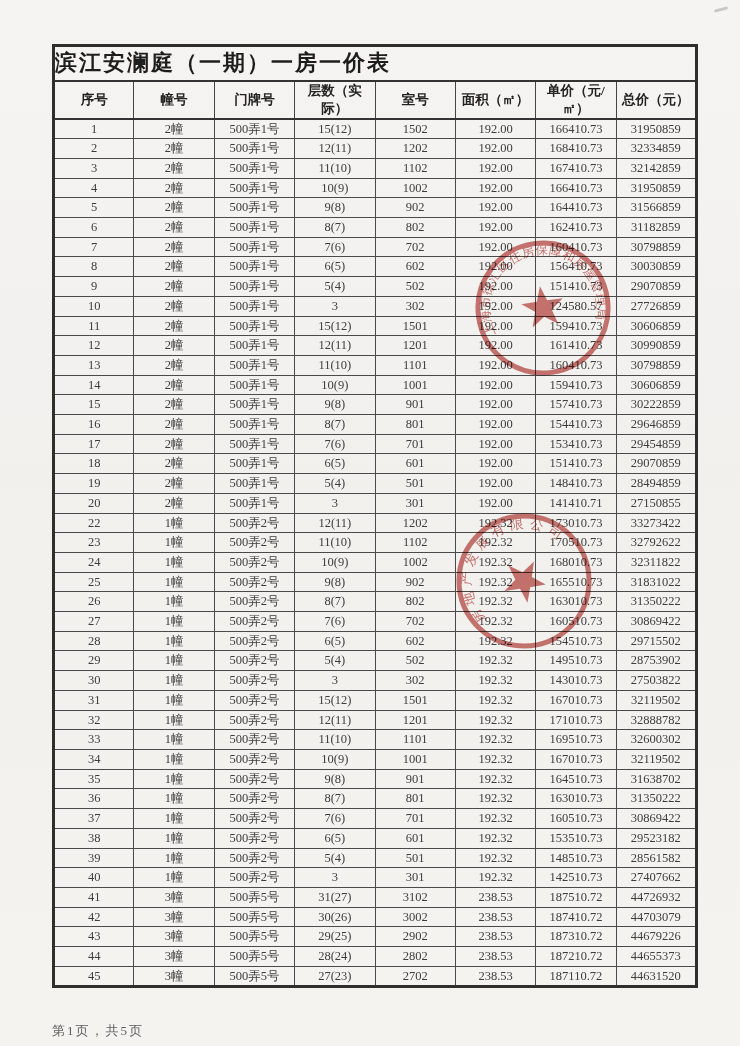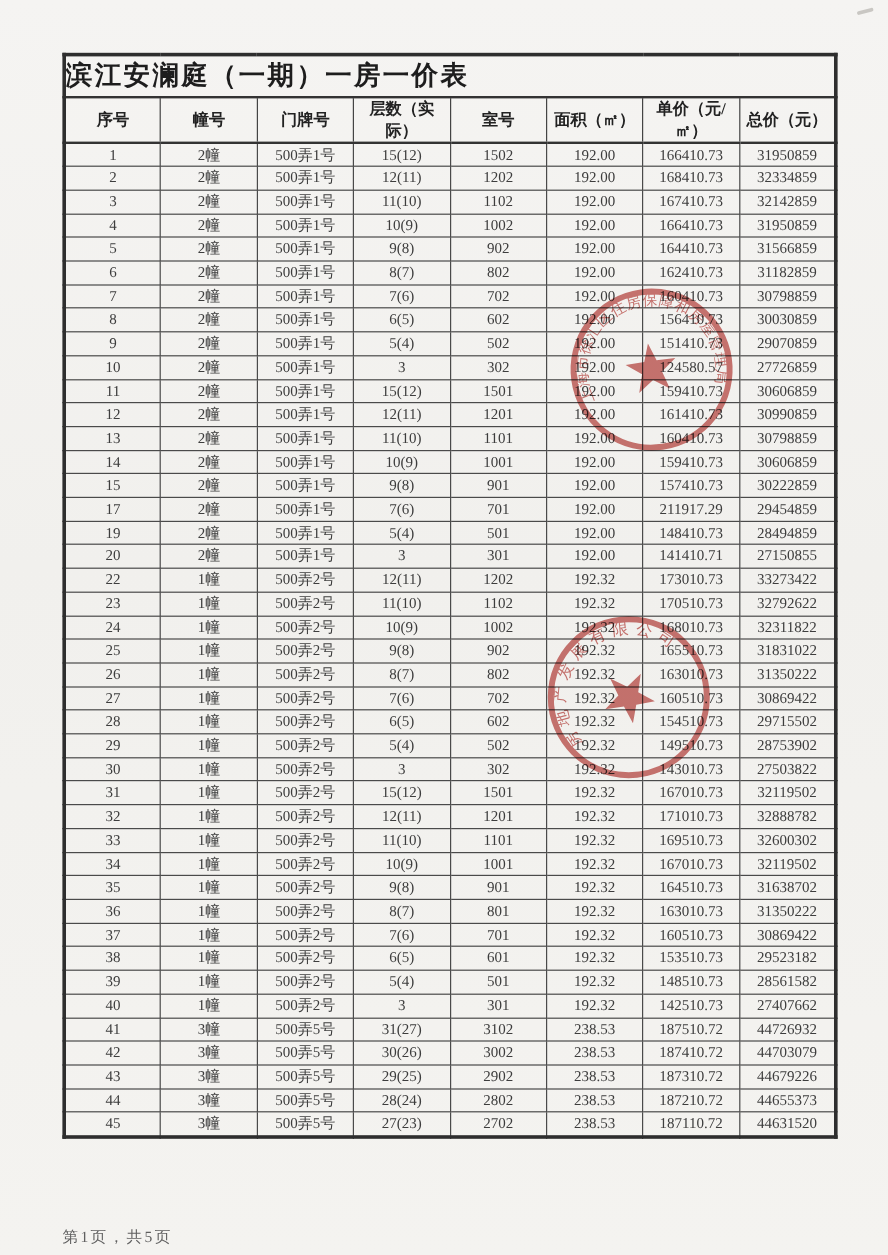--- a/index.html
+++ b/index.html
@@ -224,28 +224,48 @@
           <td>15</td>
           <td>2幢</td>
           <td>500弄1号</td>
           <td>9(8)</td>
           <td>901</td>
           <td>192.00</td>
           <td>157410.73</td>
           <td>30222859</td>
         </tr>
         <tr>
+          <td>16</td>
+          <td>2幢</td>
+          <td>500弄1号</td>
+          <td>8(7)</td>
+          <td>801</td>
+          <td>192.00</td>
+          <td>154410.73</td>
+          <td>29646859</td>
+        </tr>
+        <tr>
           <td>17</td>
           <td>2幢</td>
           <td>500弄1号</td>
           <td>7(6)</td>
           <td>701</td>
           <td>192.00</td>
-          <td>211917.29</td>
+          <td>153410.73</td>
           <td>29454859</td>
+        </tr>
+        <tr>
+          <td>18</td>
+          <td>2幢</td>
+          <td>500弄1号</td>
+          <td>6(5)</td>
+          <td>601</td>
+          <td>192.00</td>
+          <td>151410.73</td>
+          <td>29070859</td>
         </tr>
         <tr>
           <td>19</td>
           <td>2幢</td>
           <td>500弄1号</td>
           <td>5(4)</td>
           <td>501</td>
           <td>192.00</td>
           <td>148410.73</td>
           <td>28494859</td>

